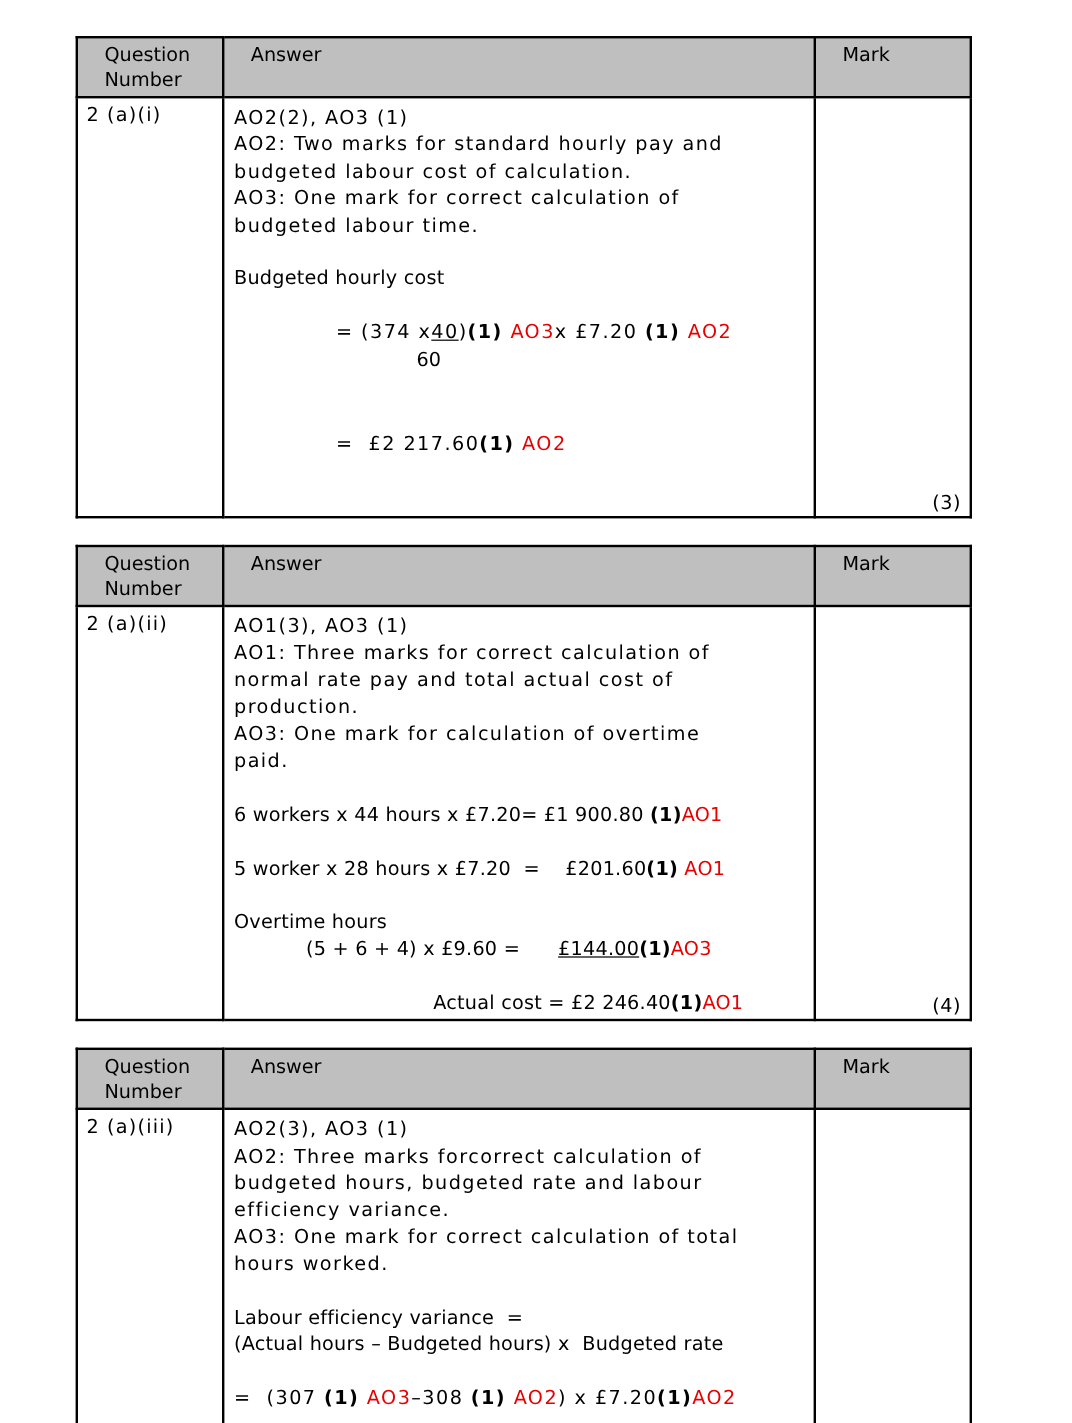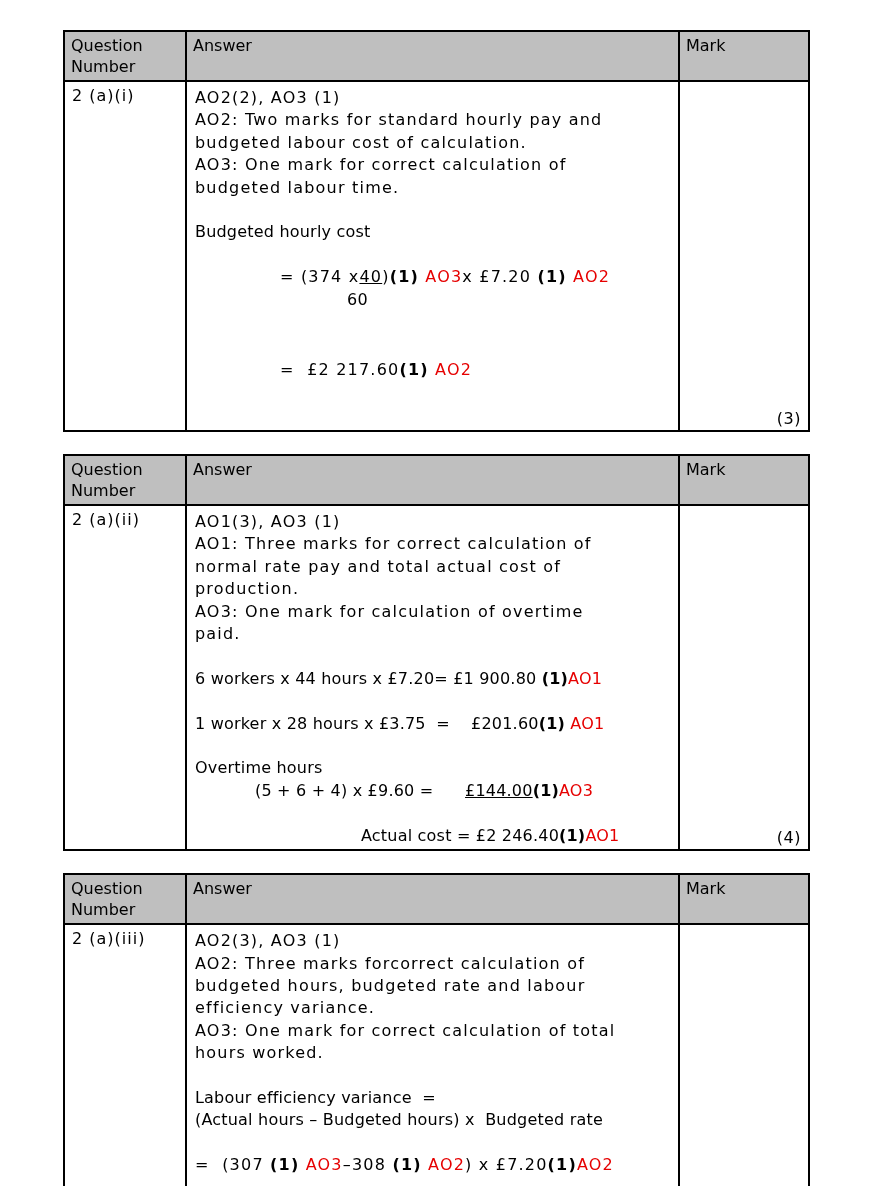--- a/index.html
+++ b/index.html
@@ -23,21 +23,21 @@
   table.ms td {
     border: 2px solid var(--border, #000000);
     vertical-align: top;
   }
   .c-q { width: 122px; }
   .c-a { width: 493px; }
   .c-m { width: 130px; }
 
   tr.head td {
     background: var(--header-bg, #bfbfbf);
-    padding: 3px 6px;
+    padding: 3px 22px;
     height: 48px;
     line-height: 21px;
   }
   .qcell {
     padding: 4px 4px 4px 7px;
     letter-spacing: 1px;
   }
   .acell { padding: 5px 8px 2px 8px; }
   .mcell { position: relative; }
   .markval {
@@ -120,21 +120,21 @@
       <td class="acell">
             <div class="ans-line sp"><span class="">AO1(3), AO3 (1)</span></div>
             <div class="ans-line sp"><span class="">AO1: Three marks for correct calculation of</span></div>
             <div class="ans-line sp"><span class="">normal rate pay and total actual cost of</span></div>
             <div class="ans-line sp"><span class="">production.</span></div>
             <div class="ans-line sp"><span class="">AO3: One mark for calculation of overtime</span></div>
             <div class="ans-line sp"><span class="">paid.</span></div>
             <div class="ans-line">&nbsp;</div>
             <div class="ans-line"><span class="">6 workers x 44 hours x £7.20= £1 900.80 </span><span class="b">(1)</span><span class="red">AO1</span></div>
             <div class="ans-line">&nbsp;</div>
-            <div class="ans-line"><span class="">1 worker x 28 hours x £3.75  =    £201.60</span><span class="b">(1)</span><span class=""> </span><span class="red">AO1</span></div>
+            <div class="ans-line"><span class="">5 worker x 28 hours x £7.20  =    £201.60</span><span class="b">(1)</span><span class=""> </span><span class="red">AO1</span></div>
             <div class="ans-line">&nbsp;</div>
             <div class="ans-line"><span class="">Overtime hours</span></div>
             <div class="ans-line" style="padding-left: 60px;"><span class="">(5 + 6 + 4) x £9.60 =      </span><span class="ul">£144.00</span><span class="b">(1)</span><span class="red">AO3</span></div>
             <div class="ans-line">&nbsp;</div>
             <div class="ans-line" style="padding-left: 166px;"><span class="">Actual cost = £2 246.40</span><span class="b">(1)</span><span class="red">AO1</span></div>
           </td>
       <td class="mcell">
         <div class="markval">(4)</div>
       </td>
     </tr>

